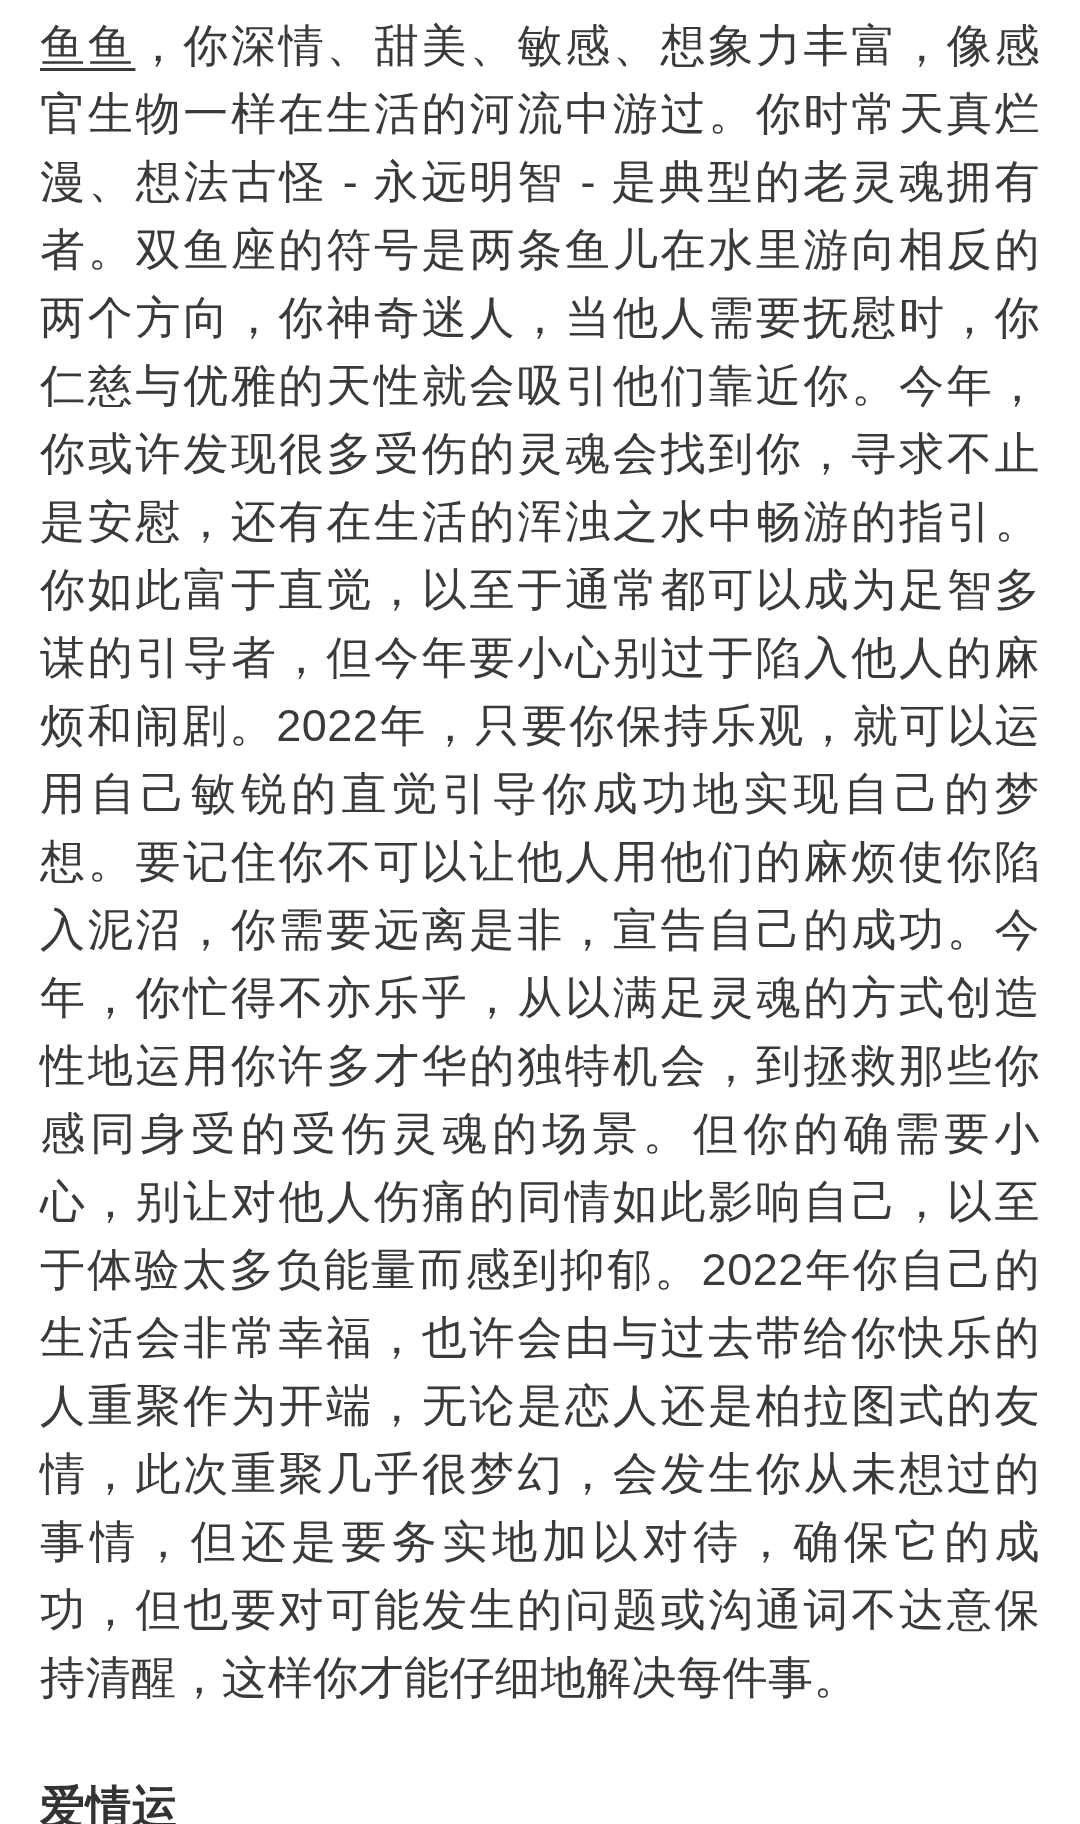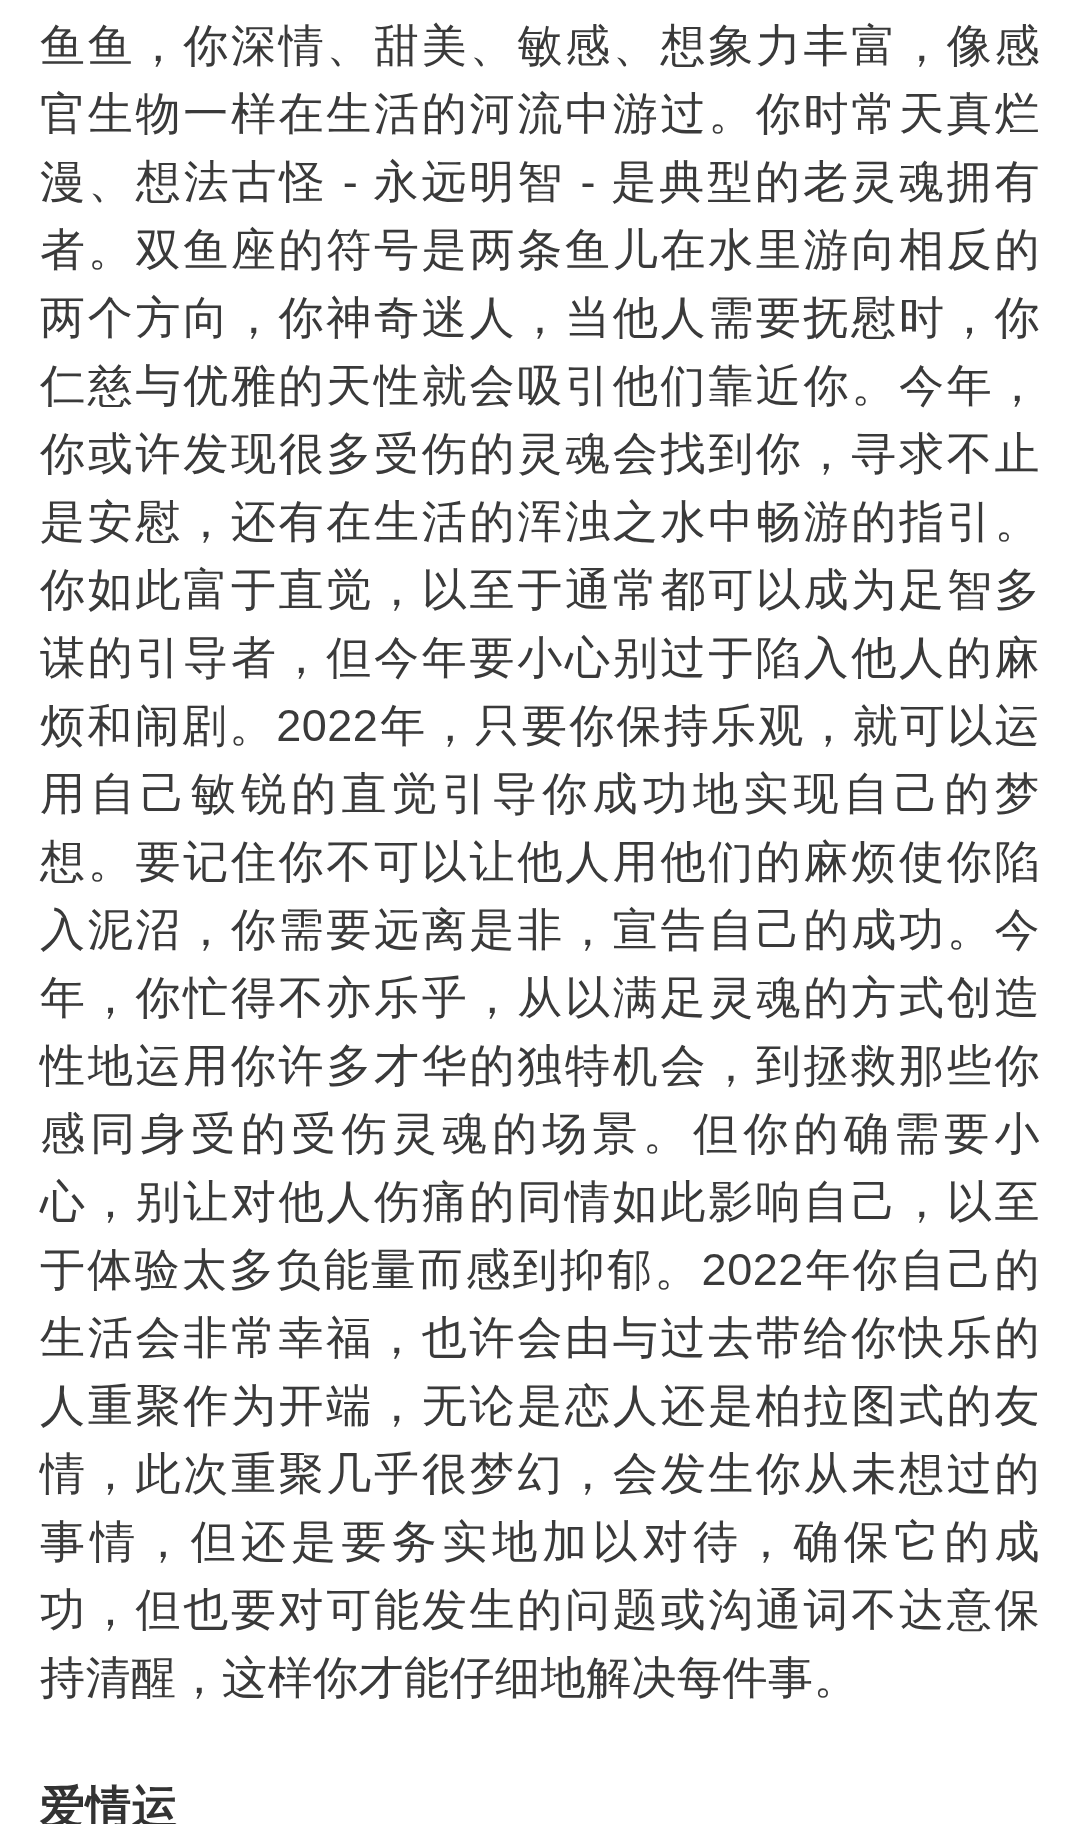--- a/index.html
+++ b/index.html
@@ -22,20 +22,21 @@
   .horoscope-paragraph {
     font-size: 45px;
     line-height: 68px;
     text-align: justify;
     letter-spacing: 0.5px;
     color: #3a3a3a;
     word-break: break-all;
   }
 
   .nickname-underline {
+    text-decoration: underline;
     text-underline-offset: 7px;
     text-decoration-thickness: 3px;
   }
 
   .section-heading {
     margin-top: 70px;
     font-size: 45px;
     line-height: 1.1;
     font-weight: bold;
     color: #333333;

